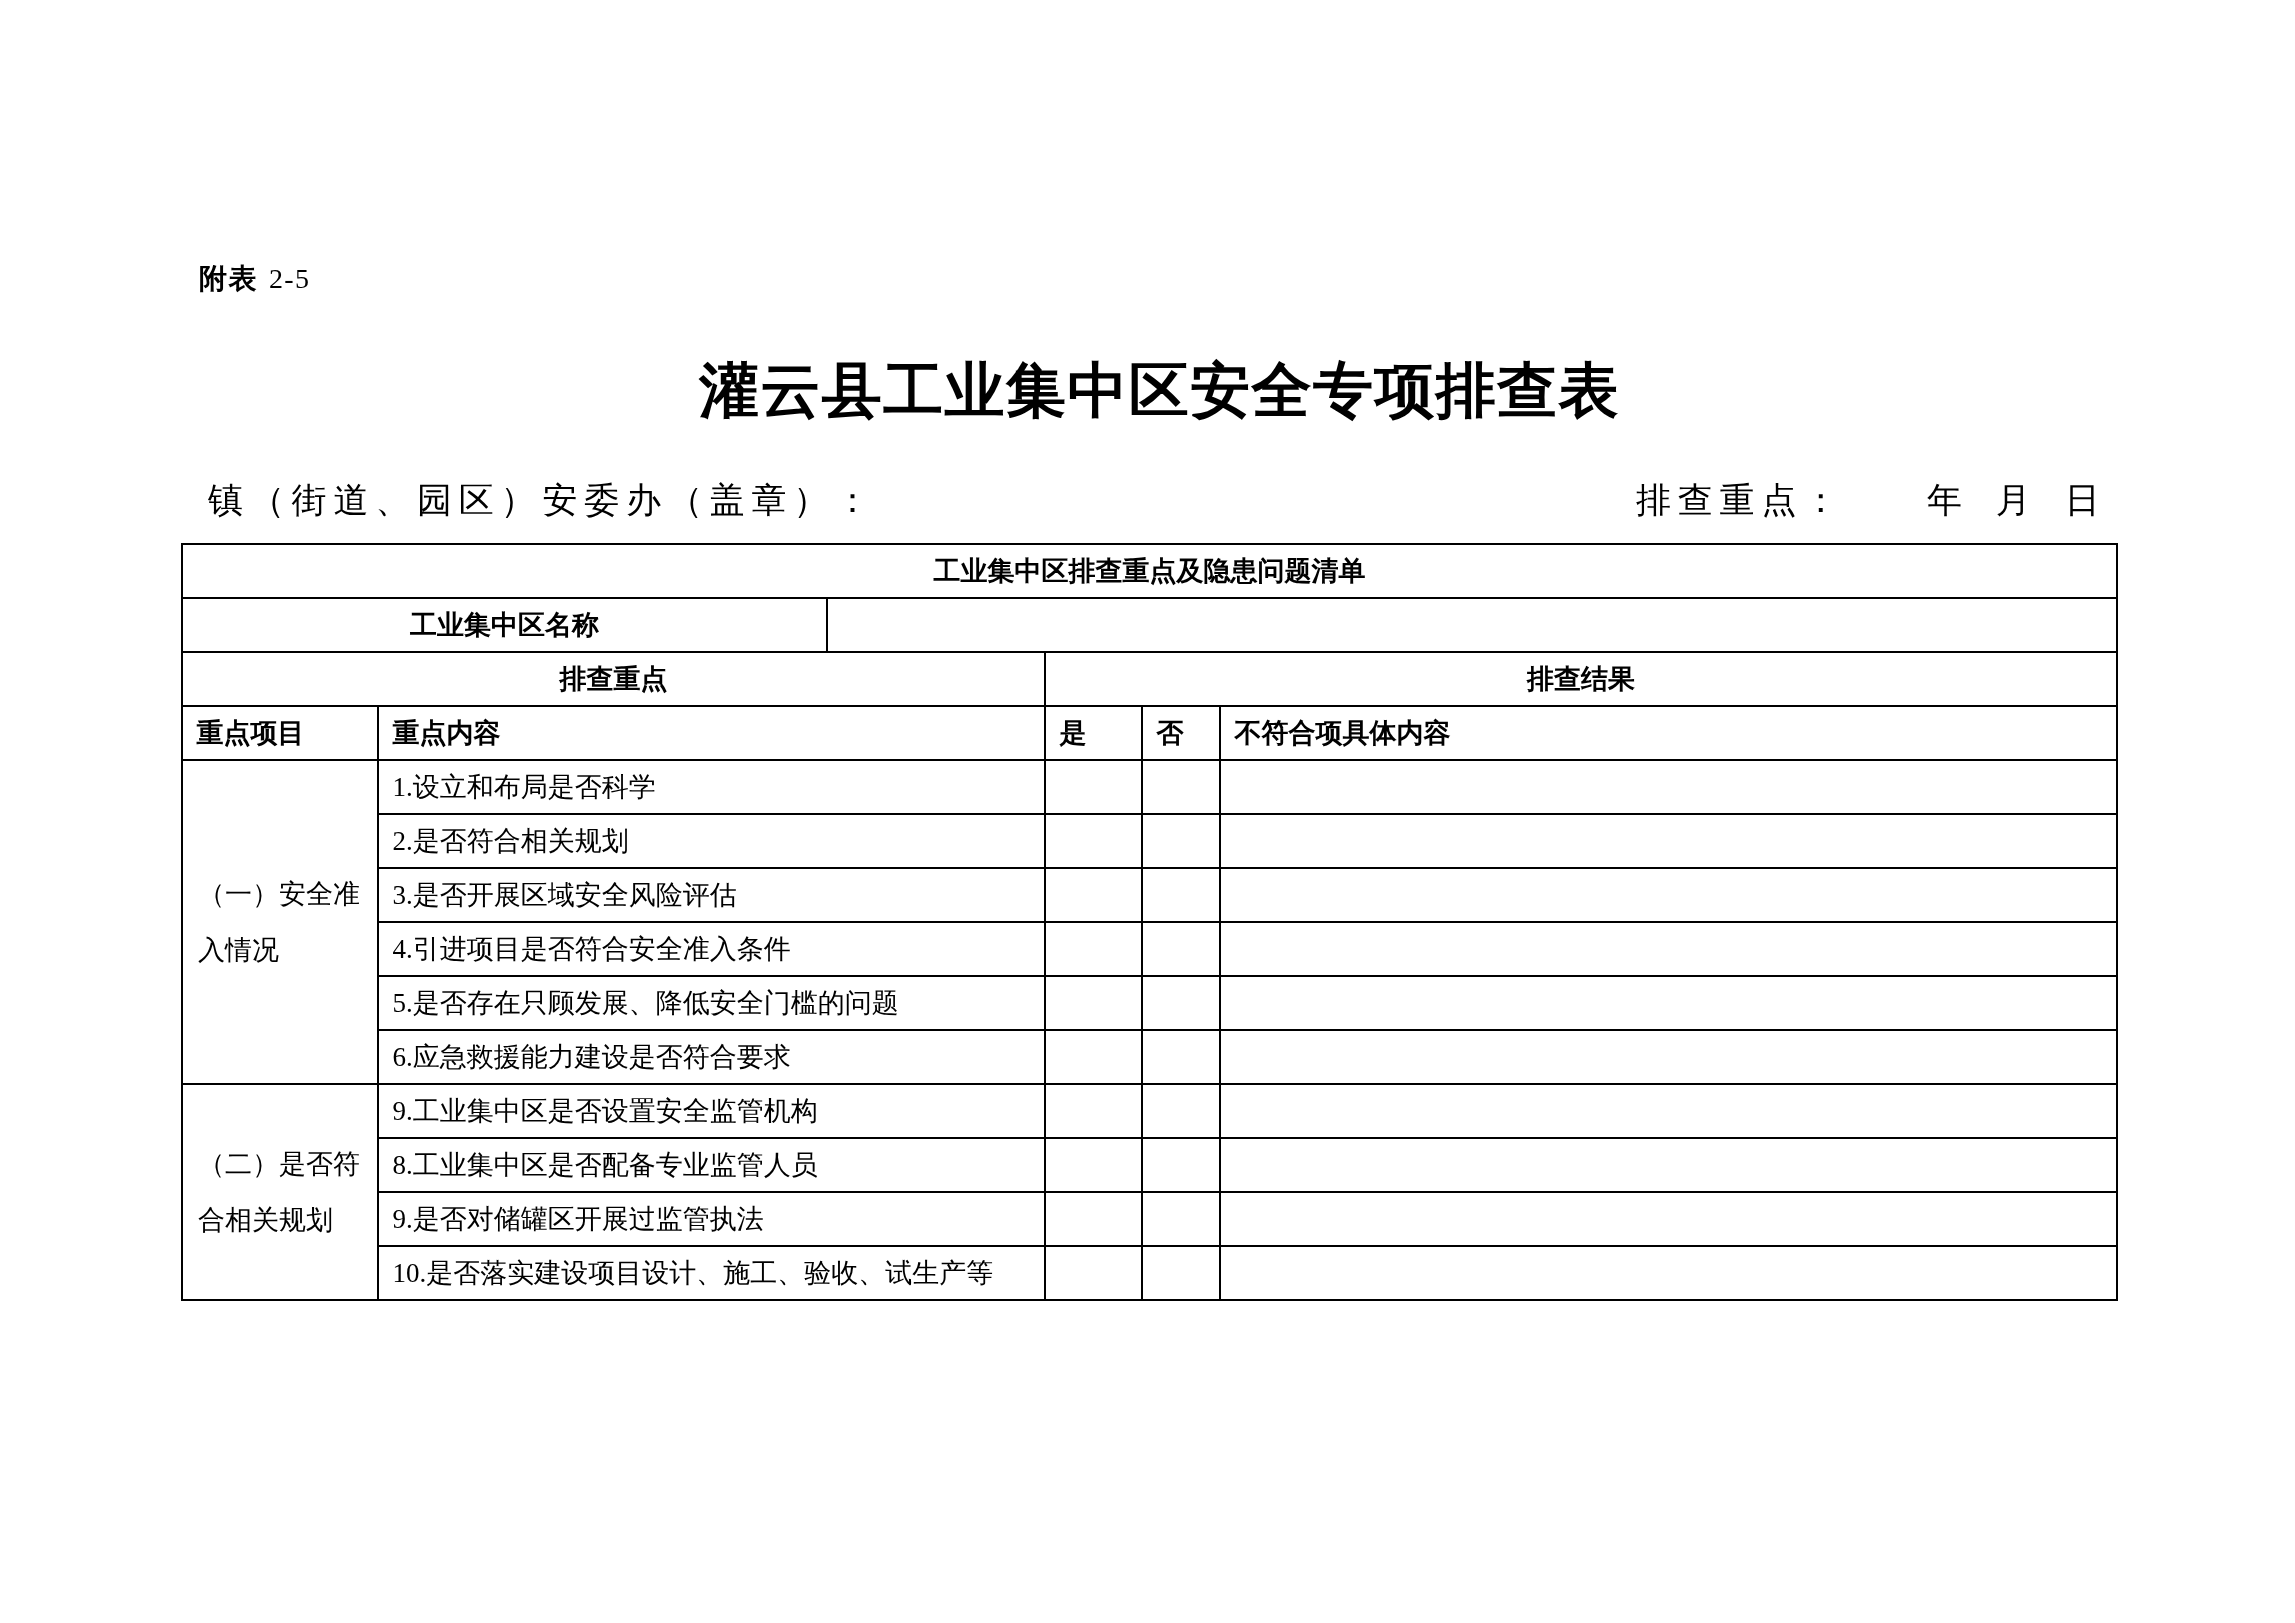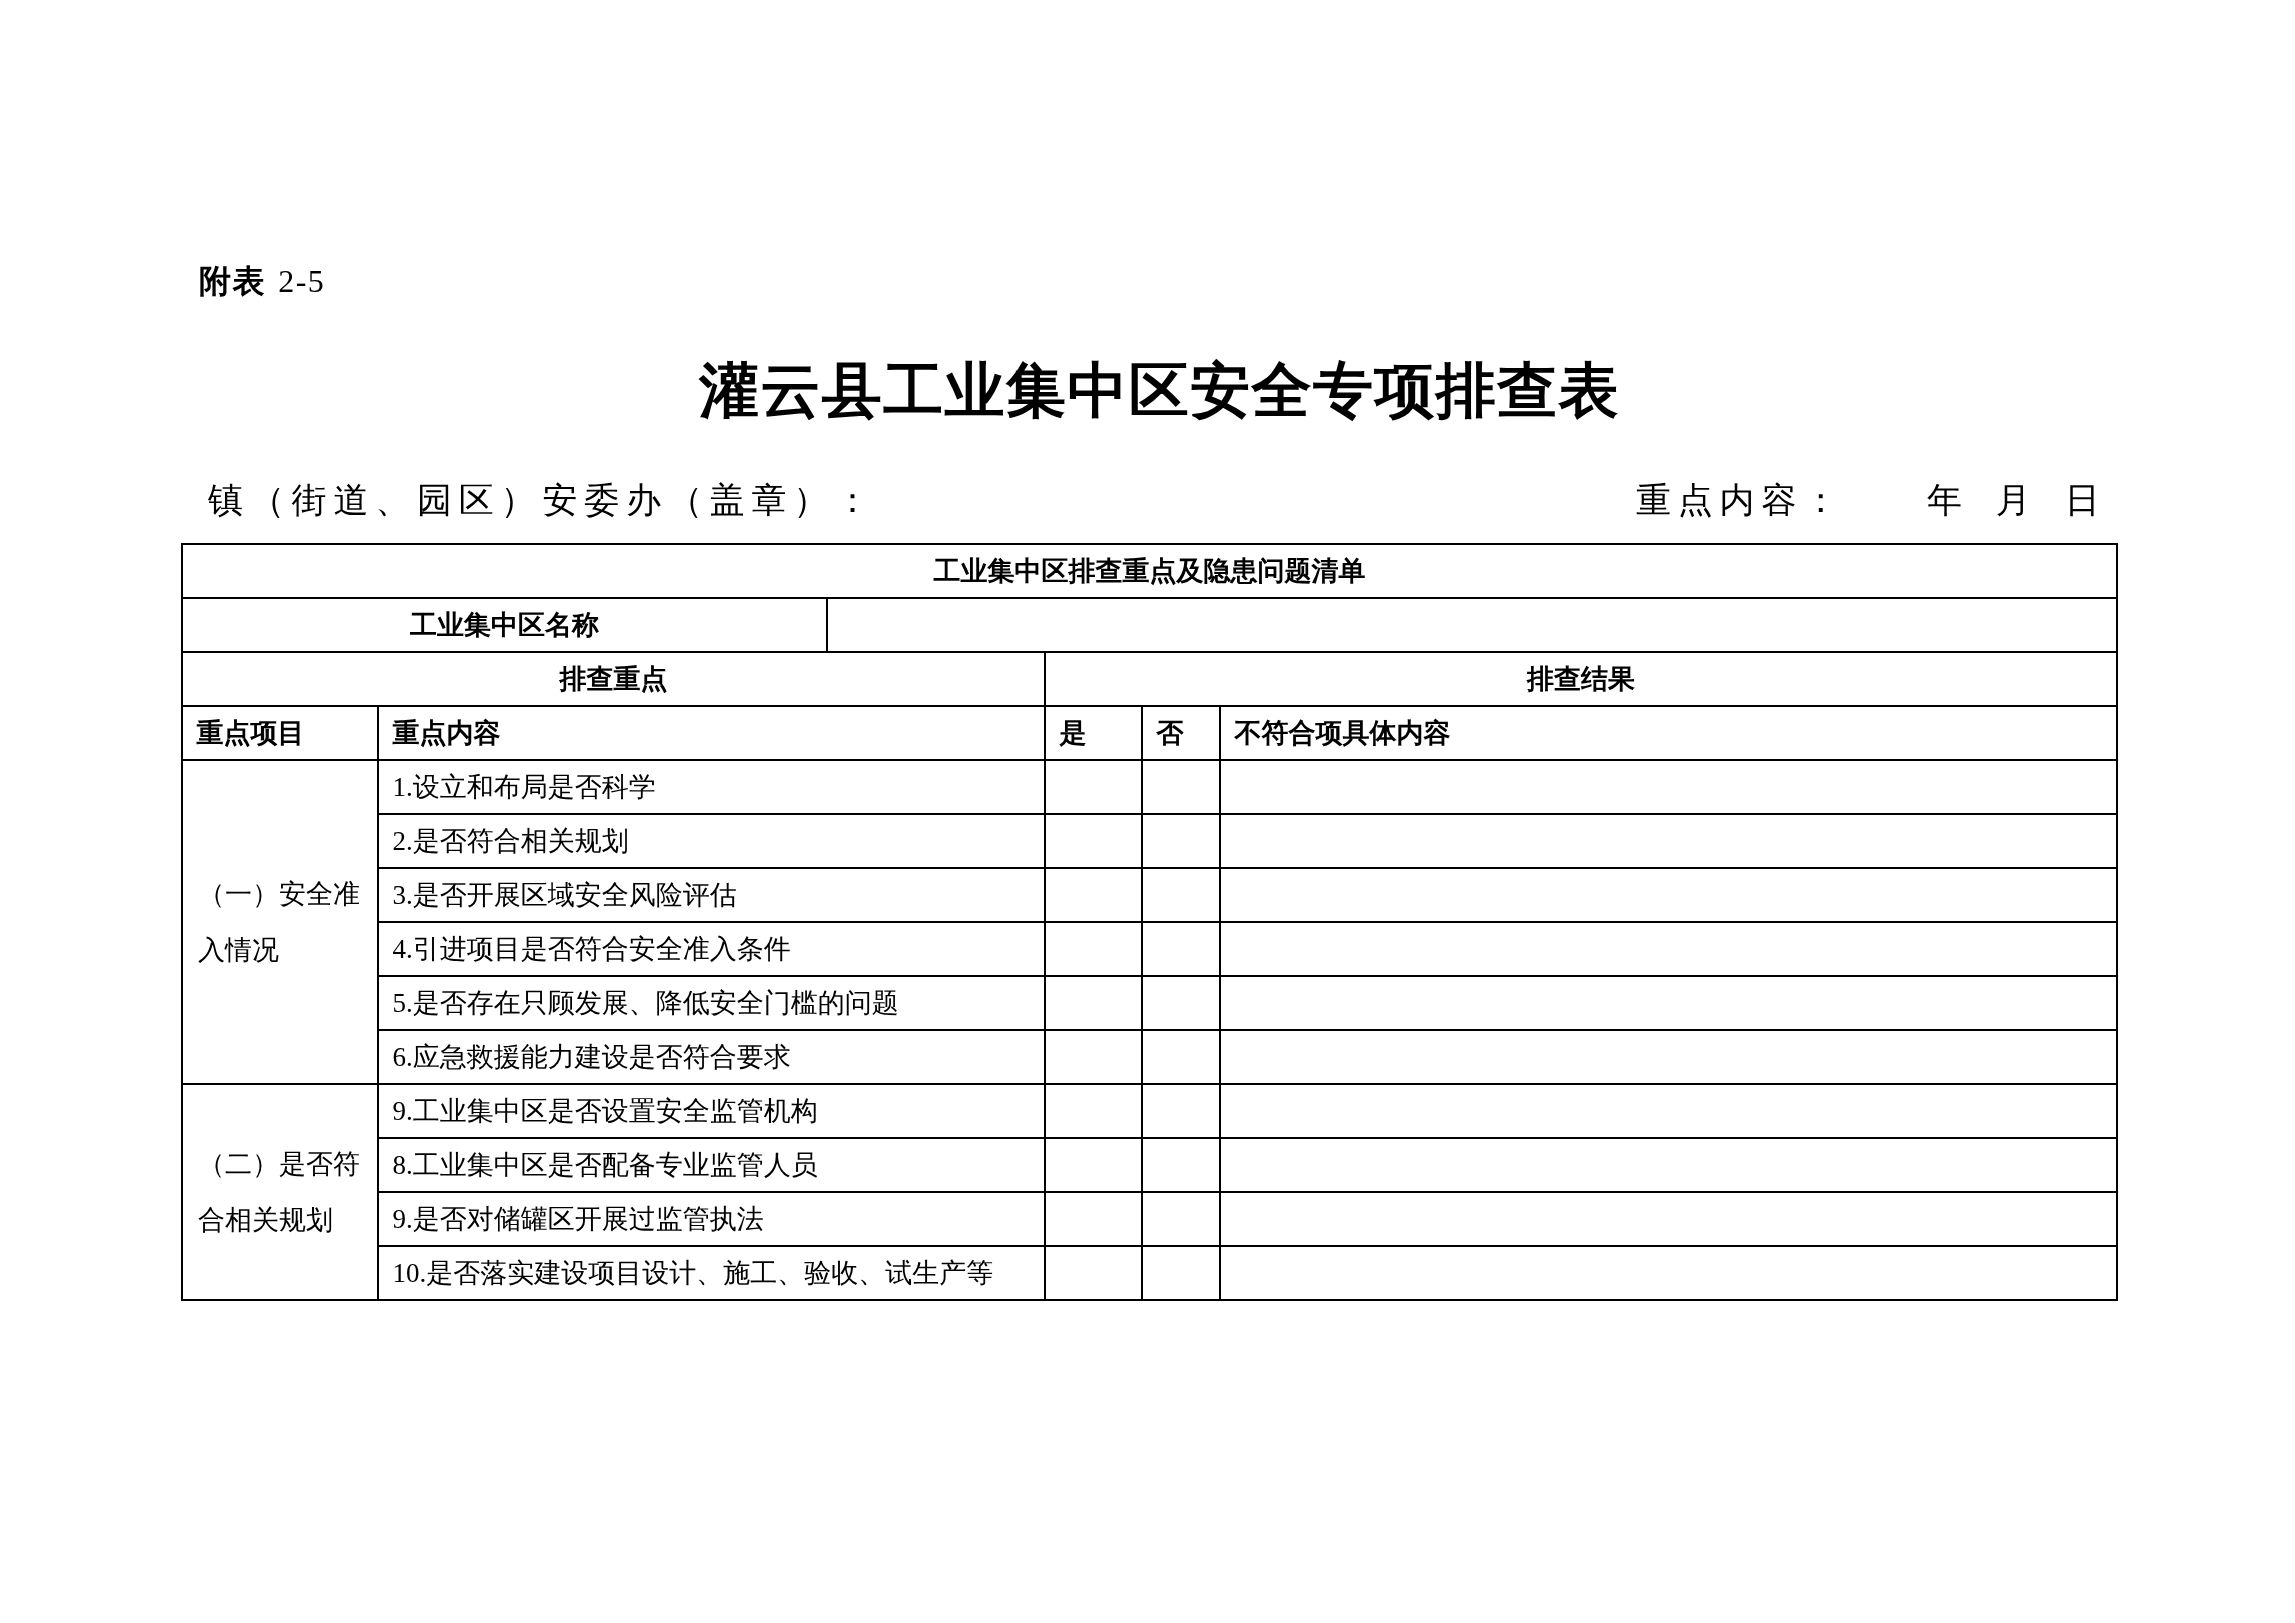--- a/index.html
+++ b/index.html
@@ -1,18 +1,18 @@
 <!DOCTYPE html>
 <html style="font-size:11px"><head>
 <meta charset="utf-8">
 <style>
   html, body { margin: 0; padding: 0; background: #ffffff; }
   body { width: 2295px; height: 1623px; position: relative; overflow: hidden;
          font-family: "DejaVu Serif", "Liberation Serif", serif; color: #000; }
-  .appendix { position: absolute; left: 199px; top: 260px; font-size: 32px; font-weight: bold;
+  .appendix { position: absolute; left: 199px; top: 260px; font-size: 28px; font-weight: bold;
               font-family: "DejaVu Sans", "Liberation Sans", sans-serif; letter-spacing: 1.4px; }
   .appendix .num { font-family: "Liberation Serif", serif; font-weight: normal; }
   .title { position: absolute; left: 0; width: 2295px; top: 351px; text-align: center; font-size: 60px;
            font-weight: bold; font-family: "DejaVu Serif", serif; letter-spacing: 1.4px; padding-left: 12px; }
   .subline { position: absolute; top: 477px; font-size: 35px; letter-spacing: 6.8px;
              font-family: "DejaVu Sans", "Liberation Sans", sans-serif; font-weight: 200; }
   .sub-left { left: 208px; }
   .sub-right { left: 1636px; }
   .sub-right .gap { display: inline-block; width: 82px; }
   .sub-right .gap2 { display: inline-block; width: 27px; }
@@ -32,21 +32,21 @@
 <div class="appendix">
   <span>附表</span>
   <span class="num">2-5</span>
 </div>
 
 <div class="title">灌云县工业集中区安全专项排查表</div>
 
 <div class="subline sub-left">镇（街道、园区）安委办（盖章）：</div>
 
 <div class="subline sub-right">
-  <span>重点内容：</span><span class="gap"></span><span>年</span><span class="gap2"></span><span>月</span><span class="gap2"></span><span>日</span>
+  <span>排查重点：</span><span class="gap"></span><span>年</span><span class="gap2"></span><span>月</span><span class="gap2"></span><span>日</span>
 </div>
 
 <table class="main">
   <colgroup>
     <col style="width:196px">
     <col style="width:449px">
     <col style="width:218px">
     <col style="width:97px">
     <col style="width:78px">
     <col style="width:897px">

